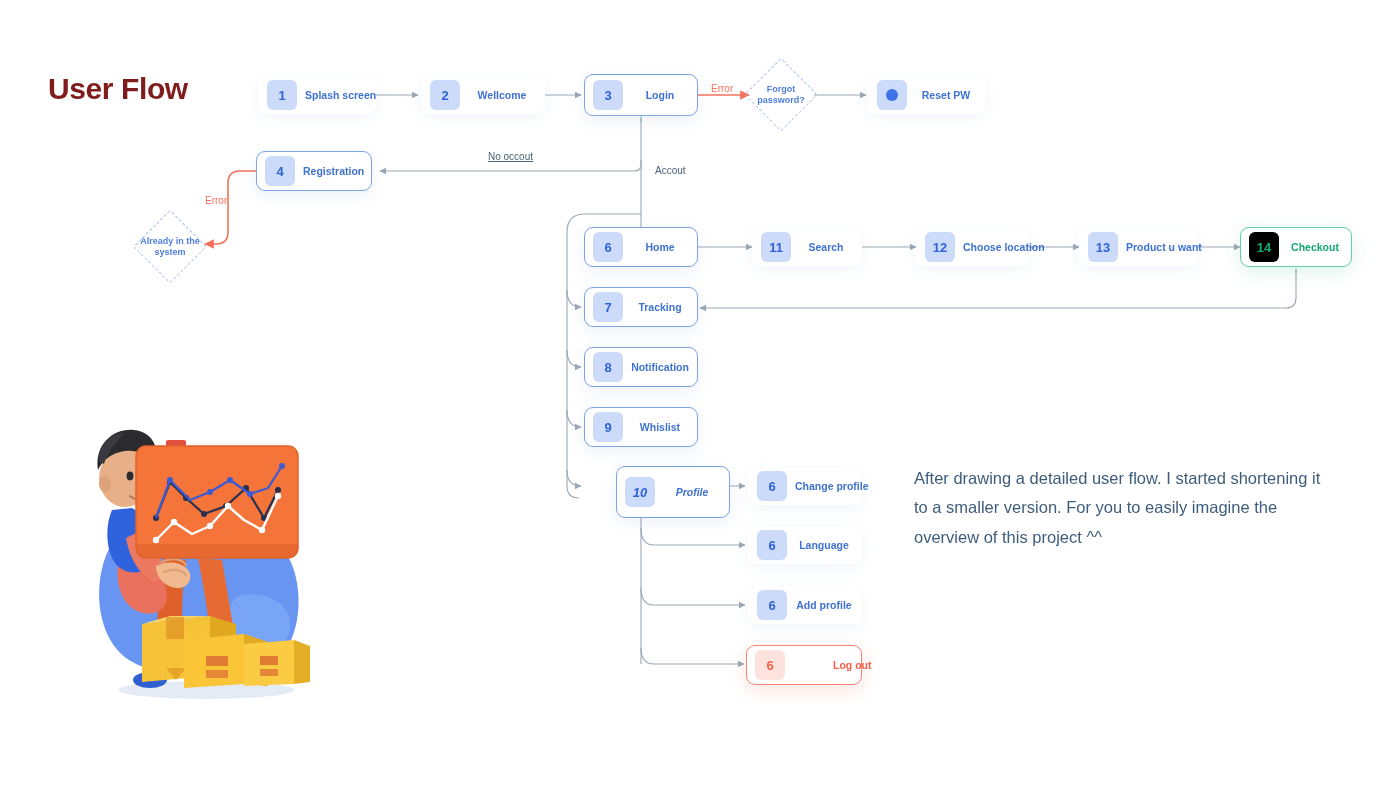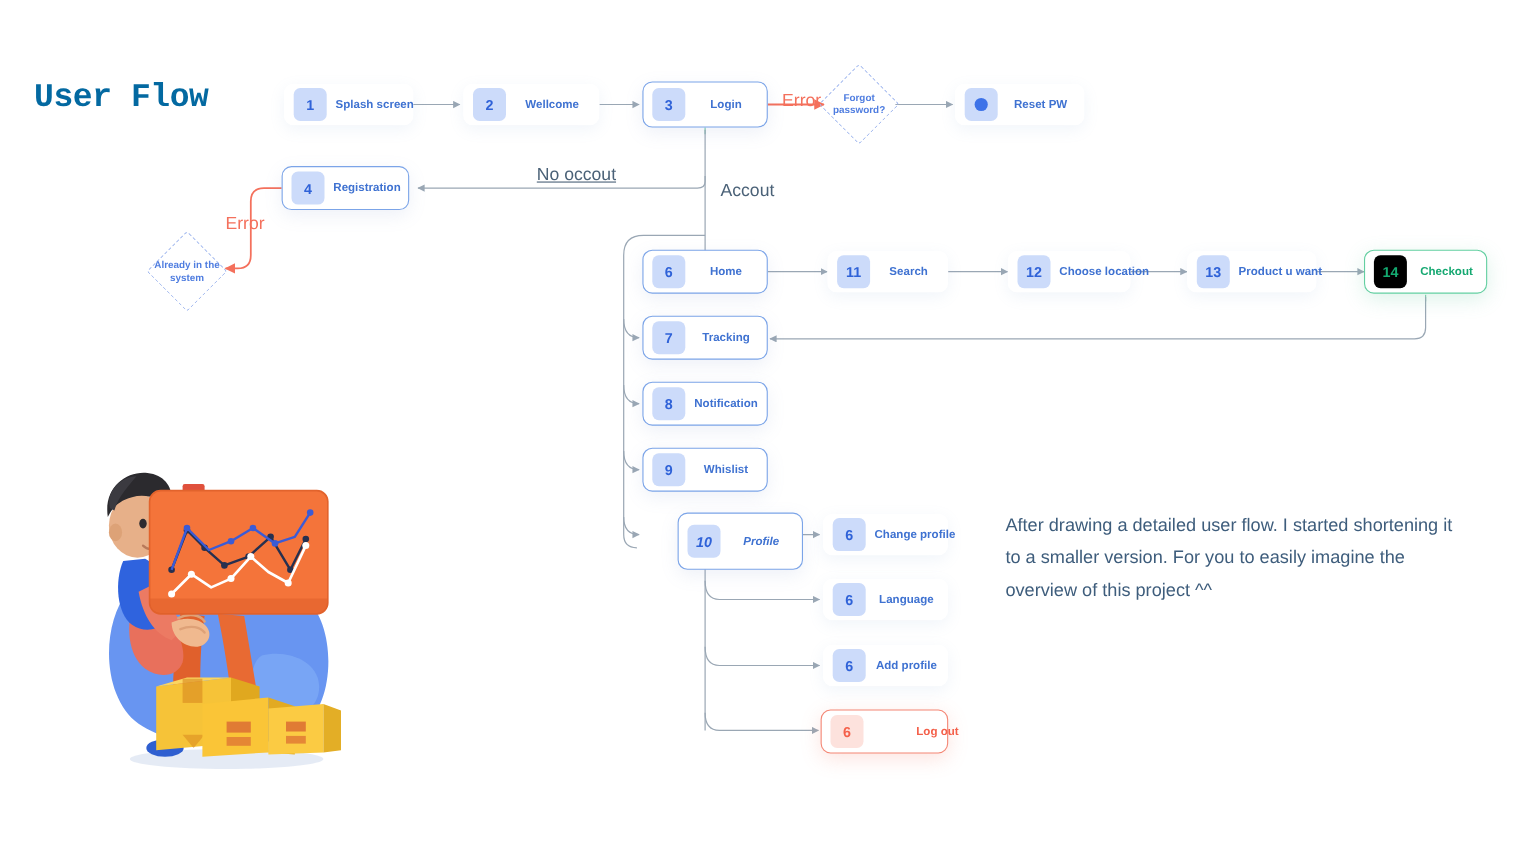--- a/index.html
+++ b/index.html
@@ -20,27 +20,27 @@
   #canvas {
     position: absolute;
     left: 0; top: 0;
     width: 1400px;
     height: 788px;
   }
 
   
   #page-title {
     position: absolute;
-    left: 31px;
+    left: 48px;
     top: 72px;
     font-size: 30px;
     font-weight: bold;
     letter-spacing: -0.4px;
-    color: #0369a1;
-    font-family: Liberation Mono, monospace;
+    color: #7f1d1d;
+    font-family: Liberation Sans, sans-serif;
   }
 
   
   #connectors {
     position: absolute;
     left: 0; top: 0;
     width: 1400px;
     height: 788px;
     pointer-events: none;
   }
@@ -61,21 +61,21 @@
   }
   .edge-blue {
     fill: none;
     stroke: #8fb6e8;
     stroke-width: 1.2;
   }
 
   
   .edge-label {
     position: absolute;
-    font-size: 16px;
+    font-size: 10px;
     color: #4a6177;
     white-space: nowrap;
     font-family: "Liberation Sans", sans-serif;
   }
   .edge-label.red {
     color: #f4705c;
   }
 
   
   .node {

